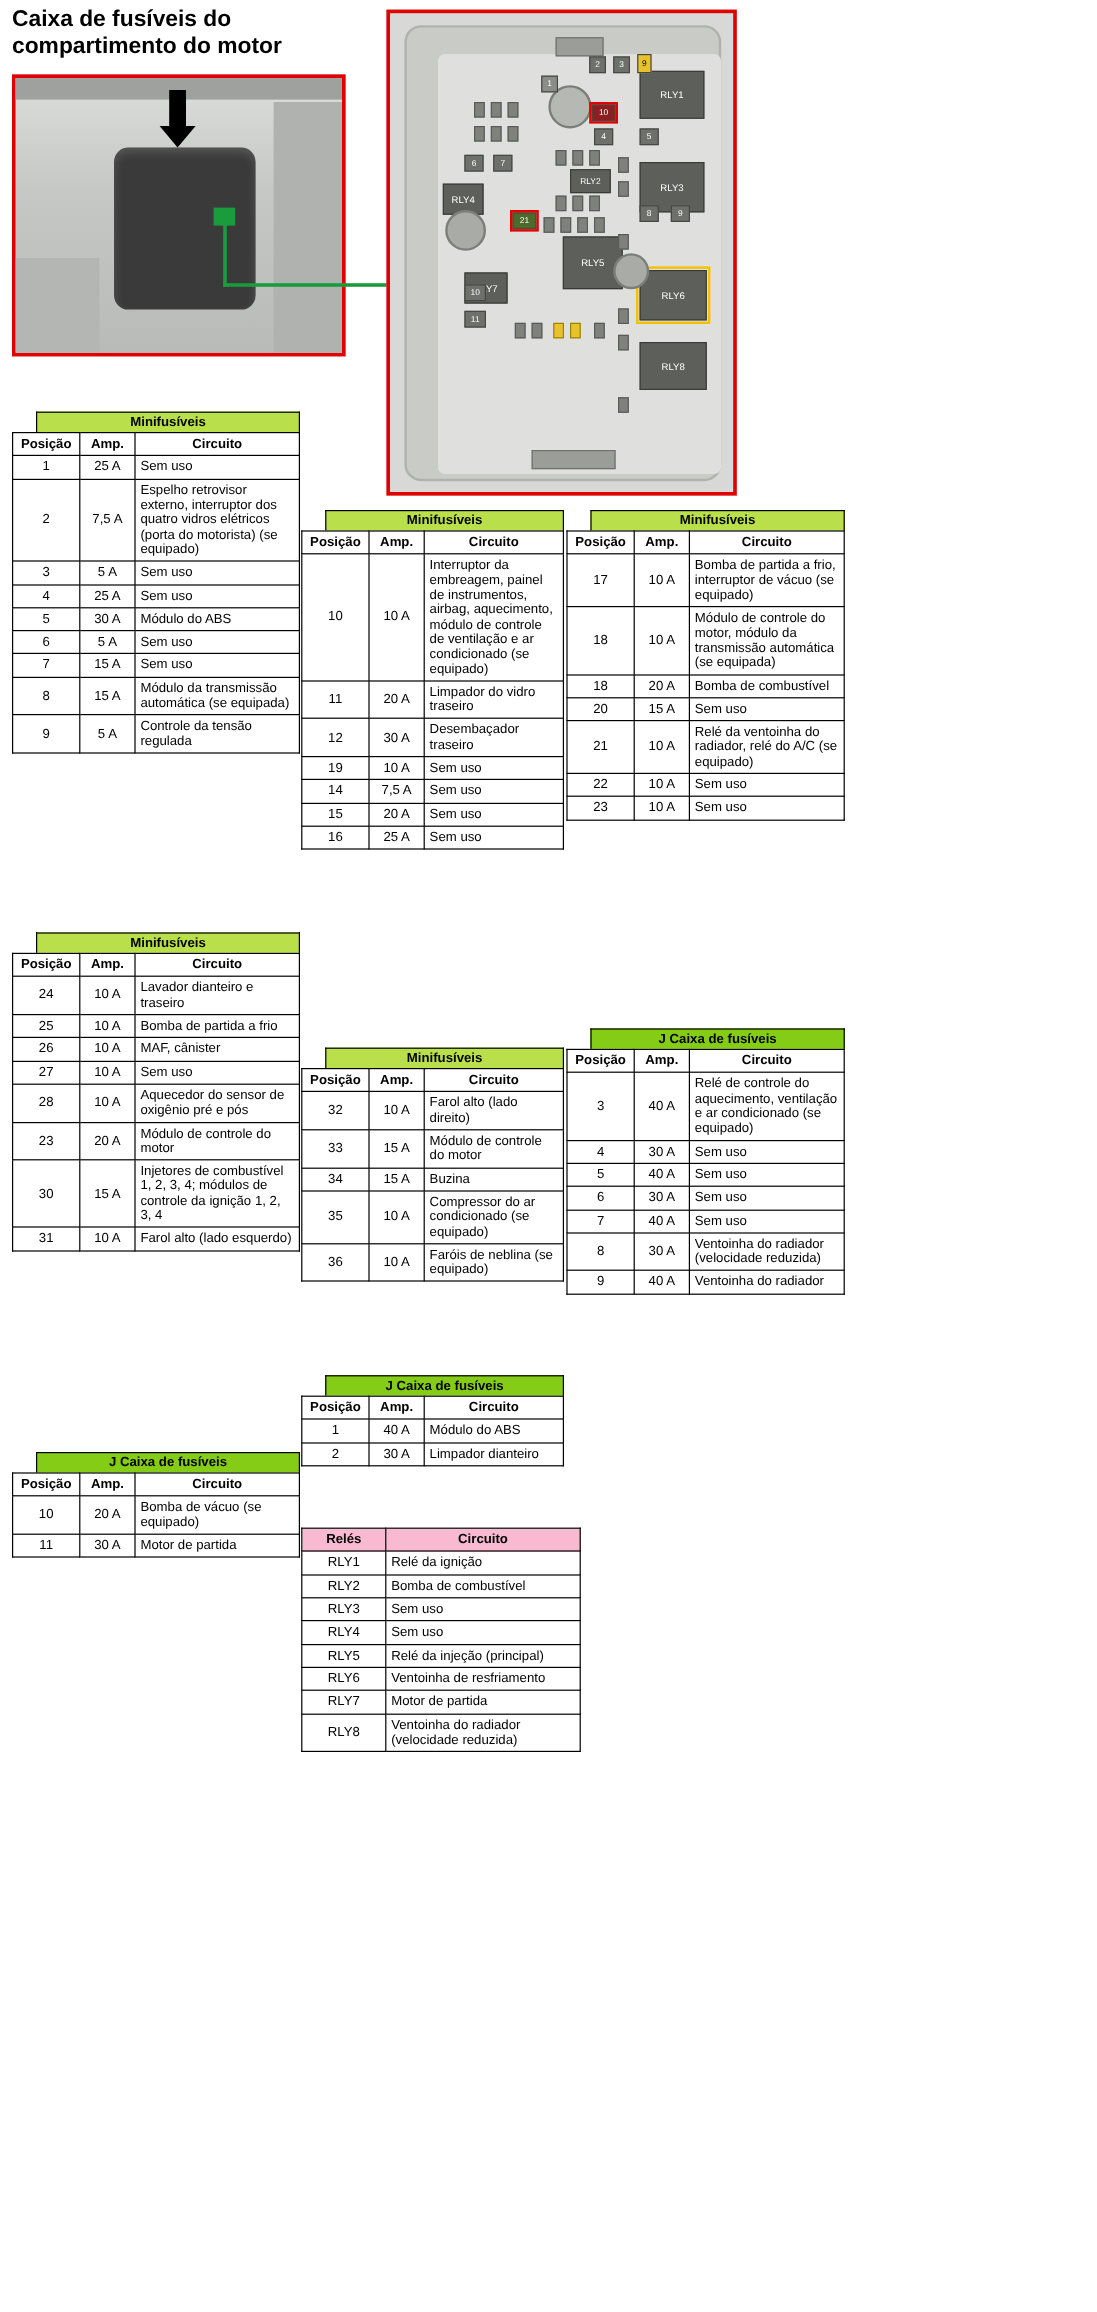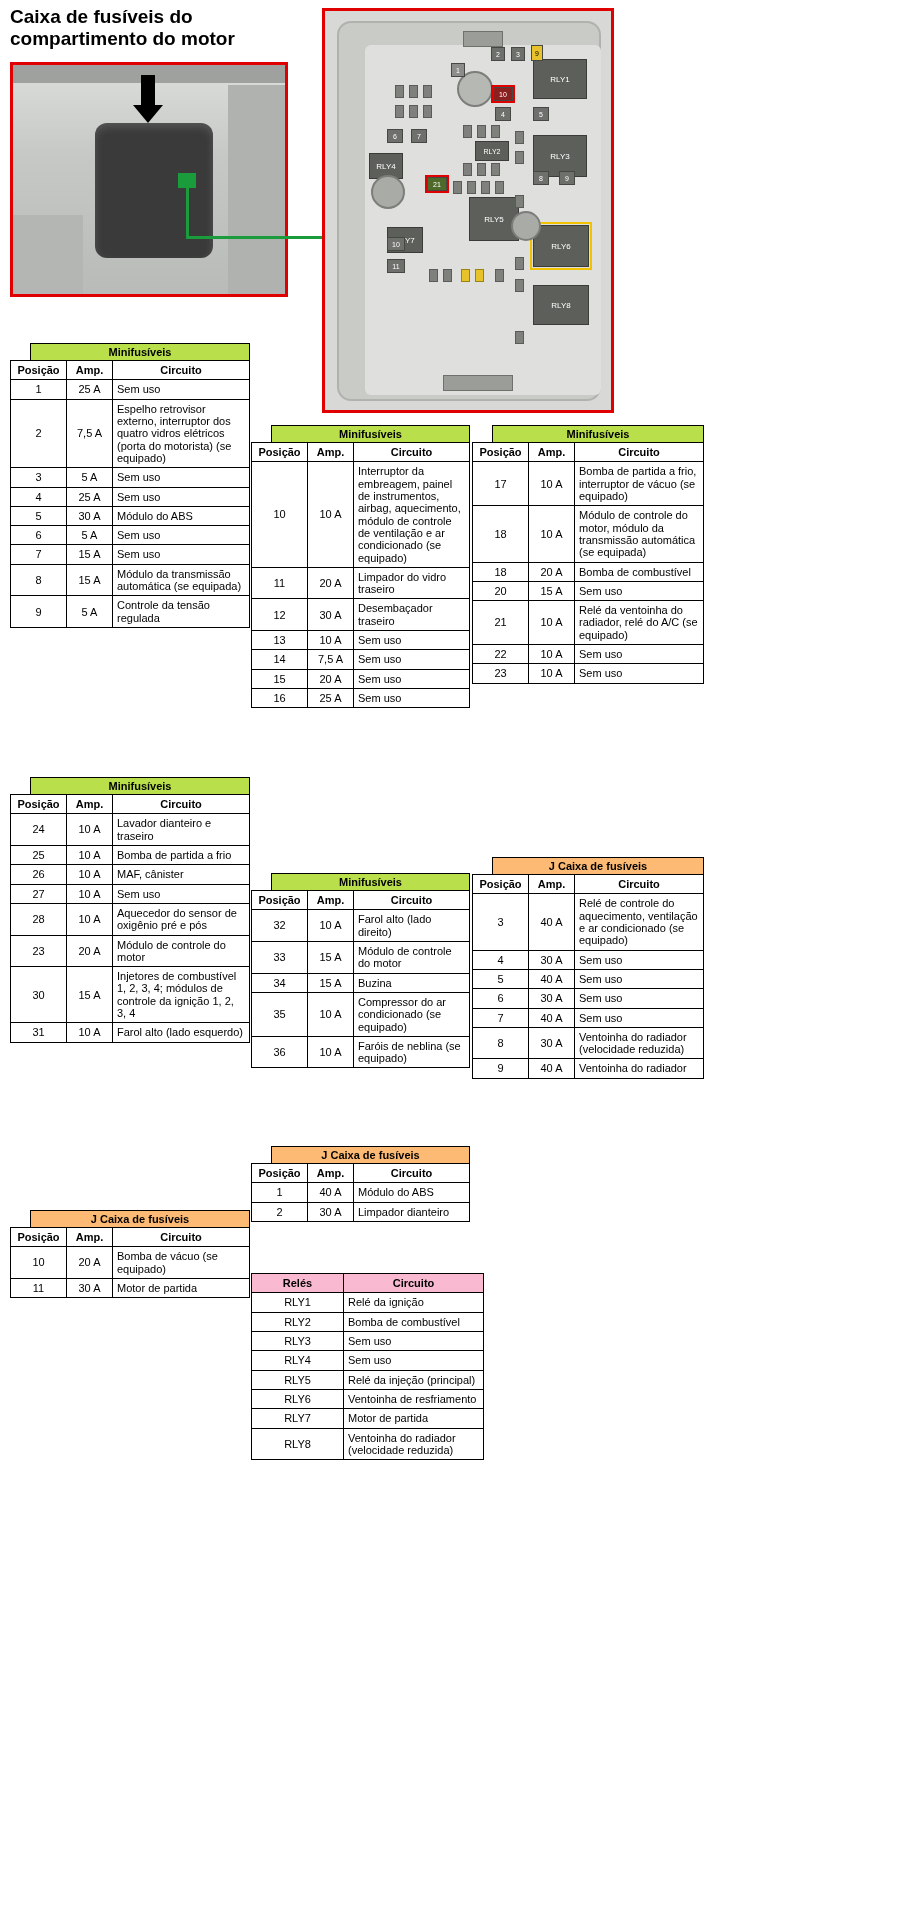--- a/index.html
+++ b/index.html
@@ -162,21 +162,21 @@
     caption-side: top;
     border: 1px solid #000;
     border-bottom: none;
     background: #b9e04a;
     font-weight: bold;
     font-size: 11px;
     padding: 2px 0;
     text-align: center;
     margin-left: 20px;
   }
-  table.fuse.jbox caption { background: #fdba74; }
+  table.fuse.jbox caption { background: #84cc16; }
   table.fuse th {
     font-weight: bold;
     text-align: center;
     background: #fff;
   }
   td.c { text-align: center; }
   td.l { text-align: left; }
   
   .w-pos { width: 56px; }
   .w-amp { width: 46px; }
@@ -347,21 +347,21 @@
           <td class="c">11</td>
           <td class="c">20 A</td>
           <td class="l">Limpador do vidro traseiro</td>
         </tr>
         <tr>
           <td class="c">12</td>
           <td class="c">30 A</td>
           <td class="l">Desembaçador traseiro</td>
         </tr>
         <tr>
-          <td class="c">13</td>
+          <td class="c">19</td>
           <td class="c">10 A</td>
           <td class="l">Sem uso</td>
         </tr>
         <tr>
           <td class="c">14</td>
           <td class="c">7,5 A</td>
           <td class="l">Sem uso</td>
         </tr>
         <tr>
           <td class="c">15</td>
@@ -605,21 +605,21 @@
           <td class="c">11</td>
           <td class="c">30 A</td>
           <td class="l">Motor de partida</td>
         </tr>
       </tbody>
   </table>
 
   <table class="fuse relays" id="t9" style="left:251px; top:1273px; width:233px;">
     <thead>
         <tr>
-      <th style="width:92px;background:#f9b9d0;">Relés</th>
+      <th style="width:70px;background:#f9b9d0;">Relés</th>
       <th style="background:#f9b9d0;">Circuito</th>
     </tr>
       </thead>
     <tbody>
         <tr>
           <td class="c">RLY1</td>
           <td class="l">Relé da ignição</td>
         </tr>
         <tr>
           <td class="c">RLY2</td>

